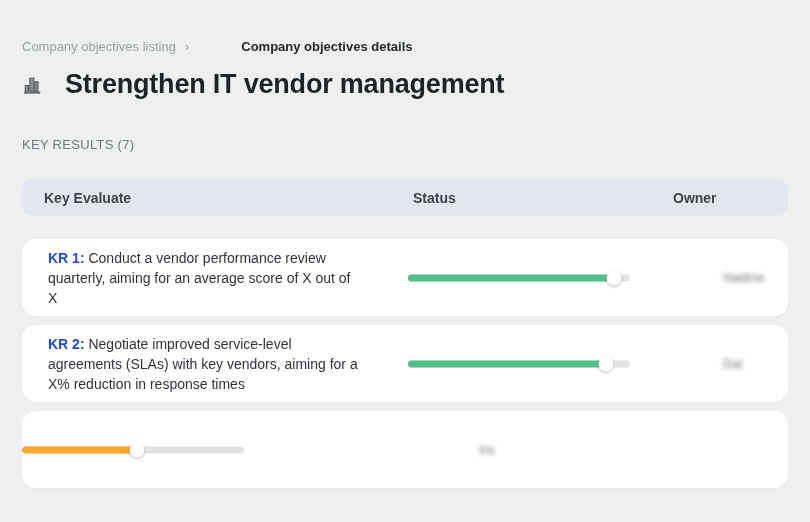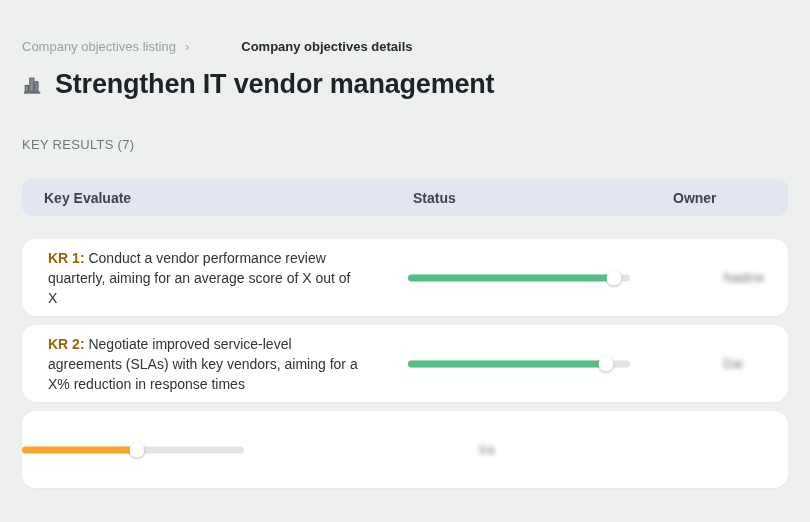--- a/index.html
+++ b/index.html
@@ -11,21 +11,21 @@
   }
   .page { width: 810px; height: 466px; padding: 0 22px; position: relative; }
 
   
   .breadcrumb { display: flex; align-items: center; padding-top: 39px; font-size: 13px; }
   .crumb { color: #9aa0a7; text-decoration: none; cursor: pointer; }
   .crumb.active { color: #26292d; font-weight: 600; margin-left: 43px; }
   .crumb-sep { color: #9aa0a7; margin: 0 9px; font-size: 13px; }
 
   
-  .title-row { display: flex; align-items: center; gap: 11px; margin-top: 15px; }
+  .title-row { display: flex; align-items: center; gap: 21px; margin-top: 15px; }
   .title-icon { flex: 0 0 auto; display: flex; align-items: flex-end; }
   .page-title { font-size: 27px; font-weight: 800; color: #1f2327; letter-spacing: -0.2px; }
 
   
   .section-label { margin-top: 37px; font-size: 13px; color: #70767d; letter-spacing: 0.3px; }
 
   
   .grid-cols { display: grid; grid-template-columns: 386px 244px 1fr; align-items: center; }
   .table-header {
     margin-top: 27px; height: 37px;
@@ -37,21 +37,21 @@
   .th-owner { padding-left: 21px; }
 
   .rows { margin-top: 23px; display: flex; flex-direction: column; gap: 9px; }
   .row {
     background: #ffffff; border-radius: 14px; height: 77px;
     box-shadow: 0 1px 2px rgba(30,35,40,0.03);
     cursor: pointer;
   }
   .kr-cell { padding-left: 26px; font-size: 14px; line-height: 20px; color: #2f343a; max-width: 344px; }
   .kr-cell p { max-width: 314px; }
-  .kr-label { font-weight: 700; color: #a16207; }
+  .kr-label { font-weight: 700; color: #1d4ed8; }
 
   
   .slider { position: relative; width: 222px; height: 15px; }
   .slider-track {
     position: absolute; left: 0; right: 0; top: 50%; transform: translateY(-50%);
     height: 7px; border-radius: 4px; background: #e3e3e6;
   }
   .slider-fill {
     position: absolute; left: 0; top: 50%; transform: translateY(-50%);
     height: 7px; border-radius: 4px;

